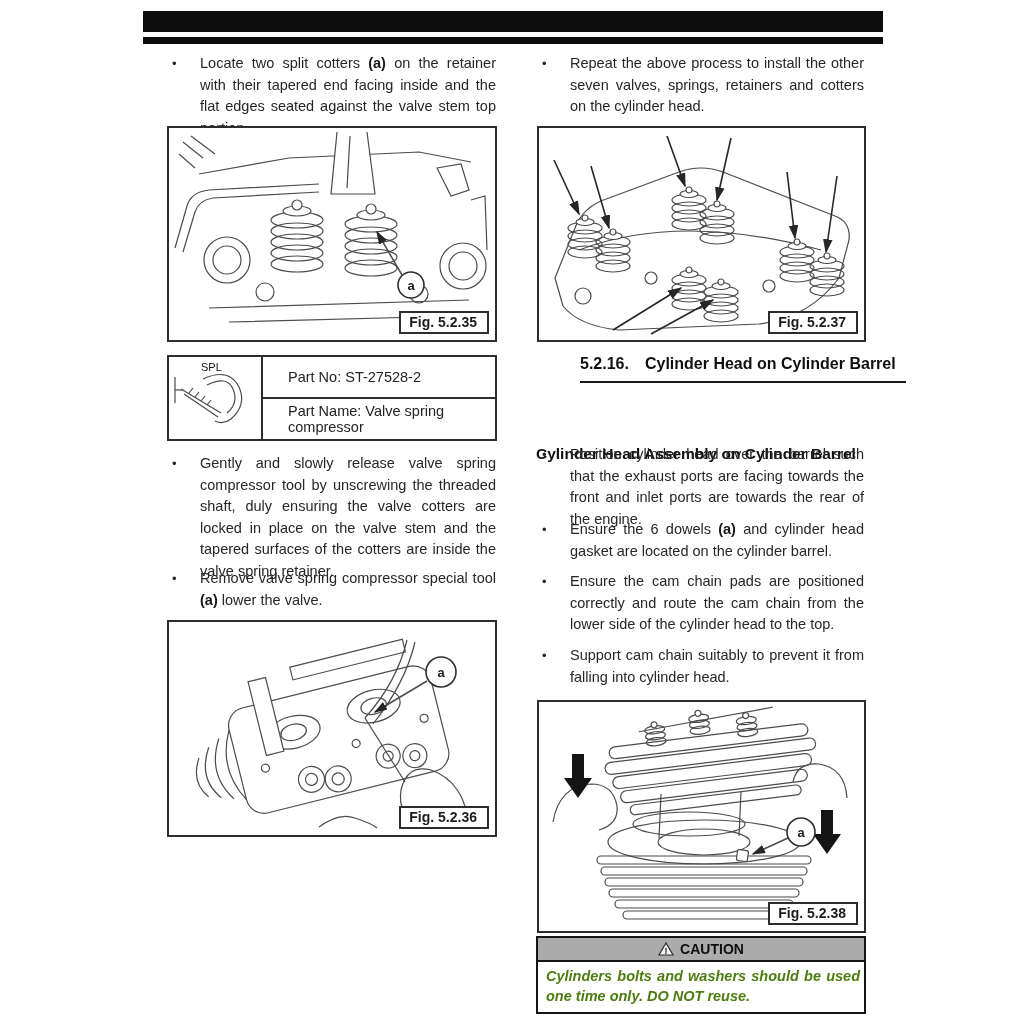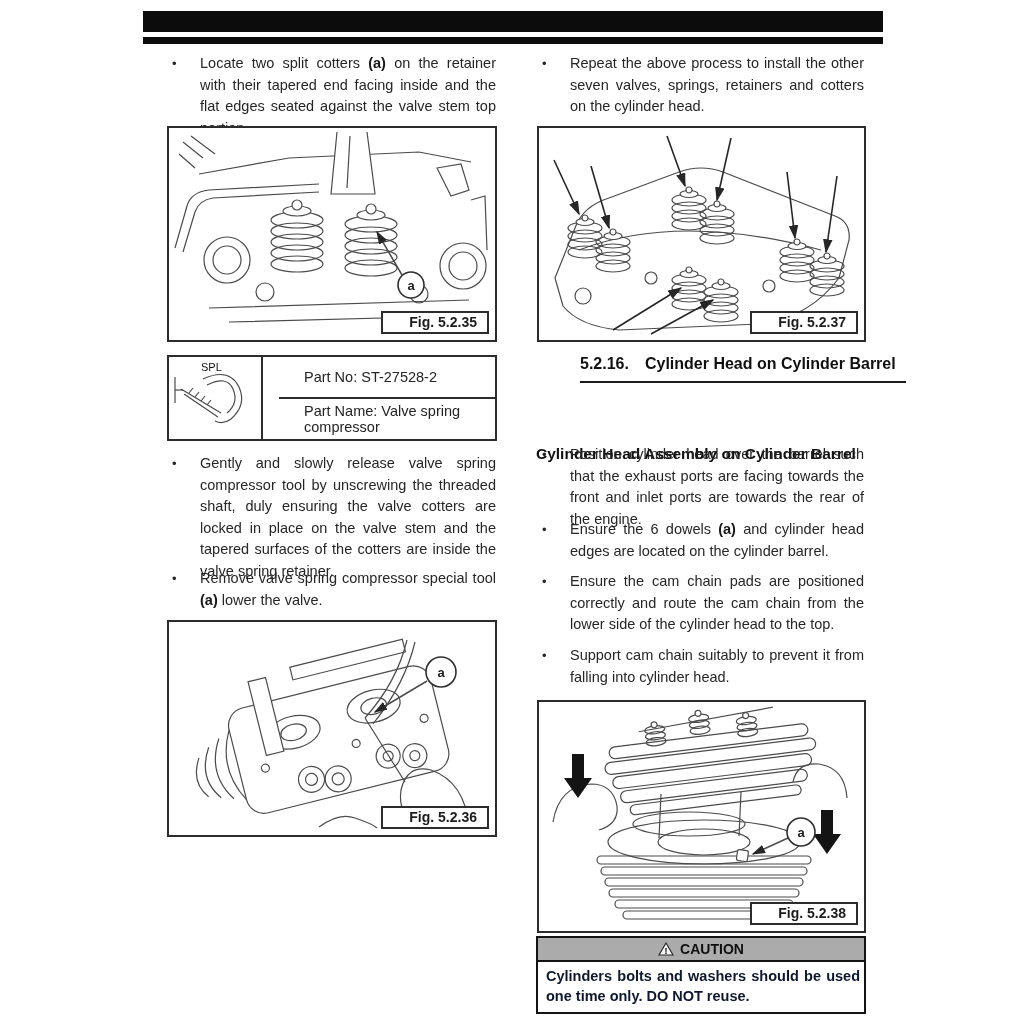--- a/index.html
+++ b/index.html
@@ -9,40 +9,40 @@
   }
   .rule{position:absolute;background:#0c0c0c;}
   .bullet{position:absolute;display:flex;font-size:14.5px;line-height:21.5px;color:#262626;}
   .bullet .m{flex:0 0 28px;padding-left:6px;font-size:13px;}
   .bullet .t{flex:1;text-align:justify;}
   .bullet b{font-weight:bold;color:#161616;}
   .fig{position:absolute;border:2px solid #2c2c2c;background:#fff;}
   .fig svg{display:block;}
   .figcap{
     position:absolute;right:6px;bottom:6px;border:2px solid #2c2c2c;background:#fff;
-    padding:1px 10px 2px 26px;font-size:14px;font-weight:bold;color:#1c1c1c;white-space:nowrap;
+    padding:1px 10px 2px 8px;font-size:14px;font-weight:bold;color:#1c1c1c;white-space:nowrap;
   }
   .tooltable{position:absolute;border:2px solid #2c2c2c;display:flex;background:#fff;}
   .tool-cell{flex:0 0 92px;border-right:2px solid #2c2c2c;position:relative;}
   .tool-badge{position:absolute;top:4px;left:32px;font-size:11px;font-weight:normal;color:#111;}
   .part-rows{flex:1;display:flex;flex-direction:column;}
-  .part-row{flex:1;display:flex;align-items:center;padding-left:25px;font-size:14.5px;color:#242424;margin-left:16px;}
+  .part-row{flex:1;display:flex;align-items:center;padding-left:25px;font-size:14.5px;color:#242424;}
   .part-row:first-child{border-bottom:2px solid #2c2c2c;}
   .h-section{
     position:absolute;display:flex;gap:16px;font-size:16px;font-weight:bold;color:#101010;
     border-bottom:2px solid #1a1a1a;padding-bottom:8px;
   }
   .h-sub{position:absolute;font-size:15.5px;font-weight:bold;color:#101010;margin-top:41px;}
   .caution{position:absolute;border:2px solid #141414;background:#fff;}
   .caution-head{
     height:22px;background:#ababab;border-bottom:2px solid #141414;
     display:flex;align-items:center;justify-content:center;gap:6px;
     font-size:14px;font-weight:bold;color:#0e0e0e;
   }
-  .caution-body{padding:4px 4px 6px 8px;font-size:14.5px;font-weight:bold;line-height:20px;color:#0f172a;text-align:justify;}
+  .caution-body{padding:4px 4px 6px 8px;font-size:14.5px;font-weight:bold;line-height:20px;color:#4d7c0f;text-align:justify;font-style:italic;}
   .ln{stroke:#4b4b4b;stroke-width:1.2;fill:none;}
   .lnf{stroke:#4b4b4b;stroke-width:1.2;fill:#ffffff;}
   .callout-circle{fill:#ffffff;stroke:#2e2e2e;stroke-width:1.6;}
   .callout-text{font-family:"Liberation Sans",sans-serif;font-size:13px;font-weight:bold;fill:#1a1a1a;text-anchor:middle;}
   .blkarrow{fill:#141414;}
 </style>
 </head>
 <body>
 
 <div id="page">
@@ -218,21 +218,21 @@
 
   <div class="h-sub" style="left:536px;top:404px;width:326px;">Cylinder Head Assembly on Cylinder Barrel</div>
 
   <div class="bullet" style="left:536px;top:444px;width:328px;">
     <span class="m">•</span>
     <div class="t"><span>Position cylinder head over the barrel such that the exhaust ports are facing towards the front and inlet ports are towards the rear of the engine.</span><b></b><span></span></div>
   </div>
 
   <div class="bullet" style="left:536px;top:519px;width:328px;">
     <span class="m">•</span>
-    <div class="t"><span>Ensure the 6 dowels </span><b>(a)</b><span> and cylinder head edges are located on the cylinder barrel.</span></div>
+    <div class="t"><span>Ensure the 6 dowels </span><b>(a)</b><span> and cylinder head gasket are located on the cylinder barrel.</span></div>
   </div>
 
   <div class="bullet" style="left:536px;top:571px;width:328px;">
     <span class="m">•</span>
     <div class="t"><span>Ensure the cam chain pads are positioned correctly and route the cam chain from the lower side of the cylinder head to the top.</span><b></b><span></span></div>
   </div>
 
   <div class="bullet" style="left:536px;top:645px;width:328px;">
     <span class="m">•</span>
     <div class="t"><span>Support cam chain suitably to prevent it from falling into cylinder head.</span><b></b><span></span></div>

